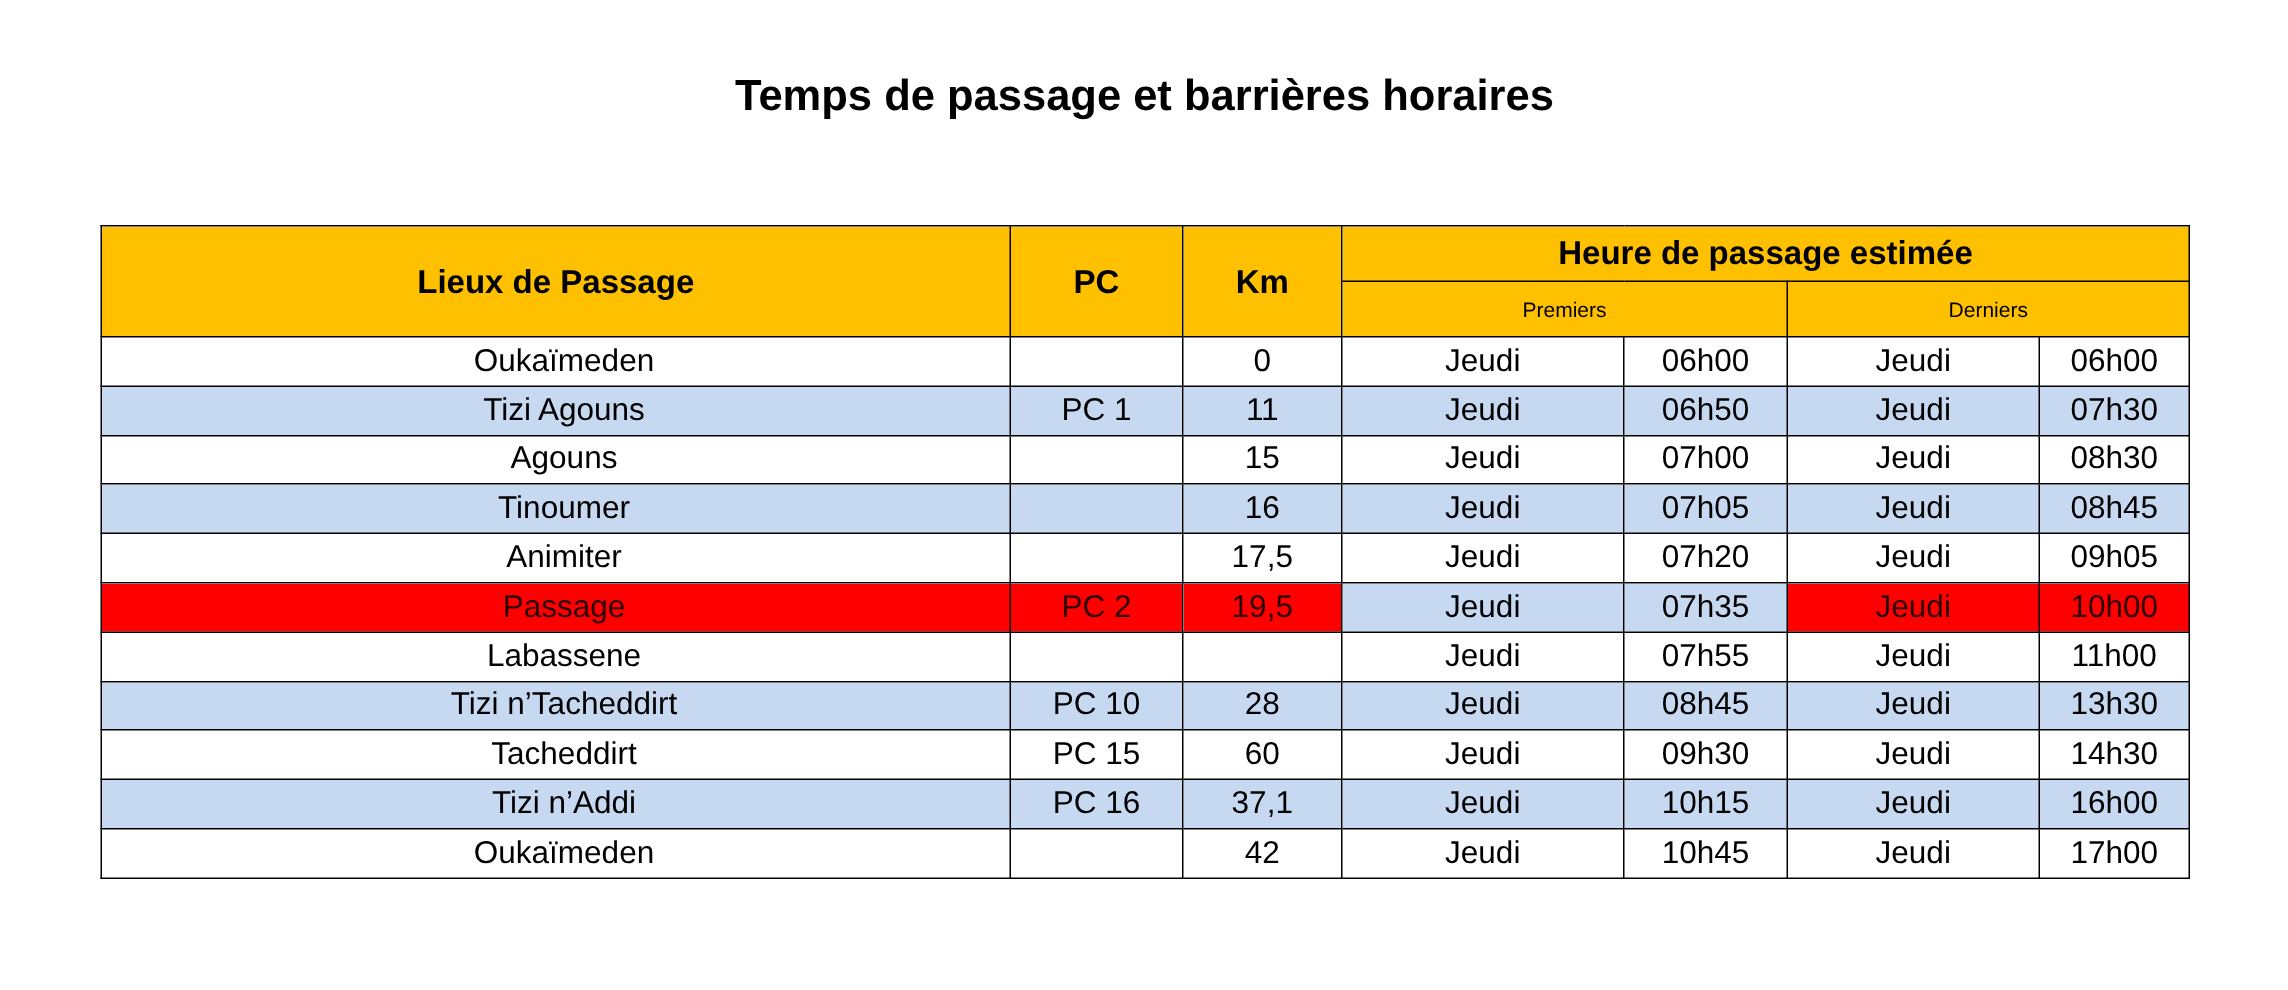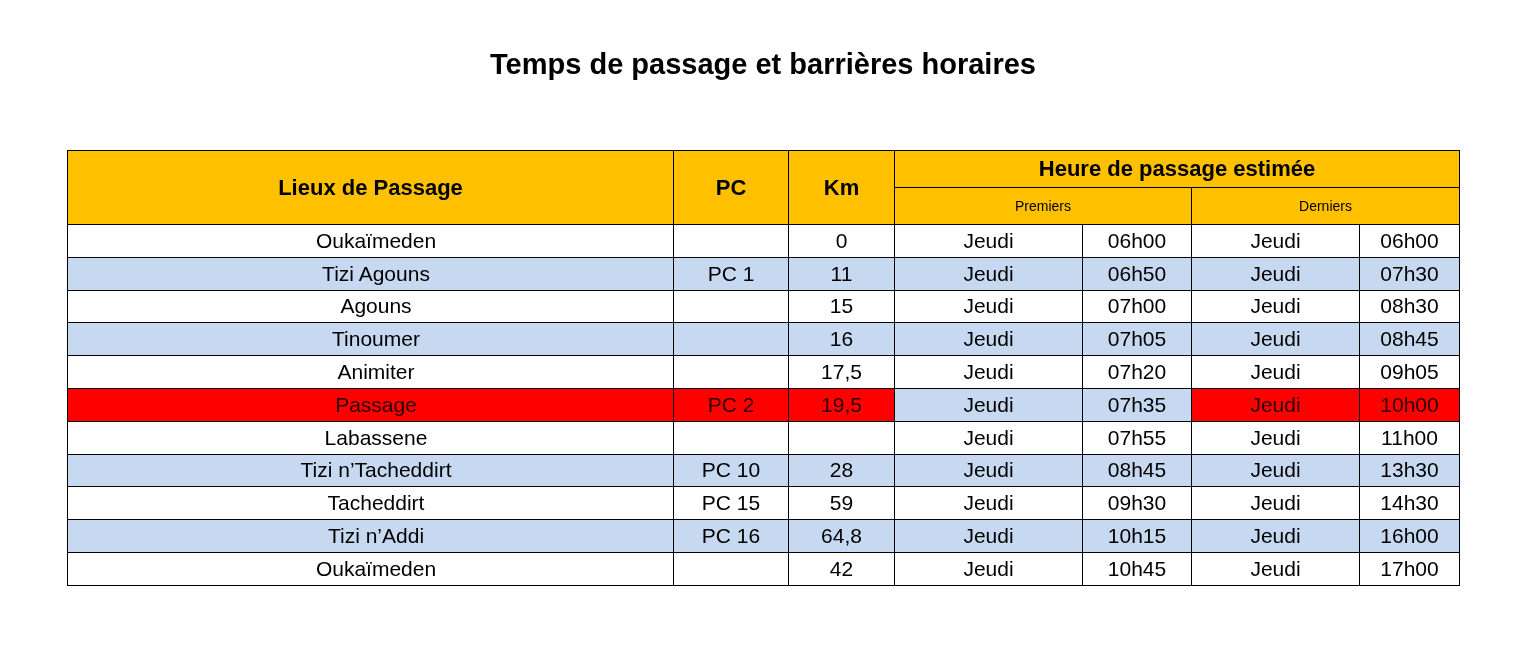--- a/index.html
+++ b/index.html
@@ -186,31 +186,31 @@
           <td class="col-km">28</td>
           <td class="col-pday">Jeudi</td>
           <td class="col-ptime">08h45</td>
           <td class="col-dday">Jeudi</td>
           <td class="col-dtime">13h30</td>
         </tr>
 
         <tr data-variant="plain">
           <td class="col-lieu">Tacheddirt</td>
           <td class="col-pc">PC 15</td>
-          <td class="col-km">59</td>
+          <td class="col-km">60</td>
           <td class="col-pday">Jeudi</td>
           <td class="col-ptime">09h30</td>
           <td class="col-dday">Jeudi</td>
           <td class="col-dtime">14h30</td>
         </tr>
 
         <tr data-variant="alt">
           <td class="col-lieu">Tizi n’Addi</td>
           <td class="col-pc">PC 16</td>
-          <td class="col-km">64,8</td>
+          <td class="col-km">37,1</td>
           <td class="col-pday">Jeudi</td>
           <td class="col-ptime">10h15</td>
           <td class="col-dday">Jeudi</td>
           <td class="col-dtime">16h00</td>
         </tr>
 
         <tr data-variant="plain">
           <td class="col-lieu">Oukaïmeden</td>
           <td class="col-pc"></td>
           <td class="col-km">42</td>

